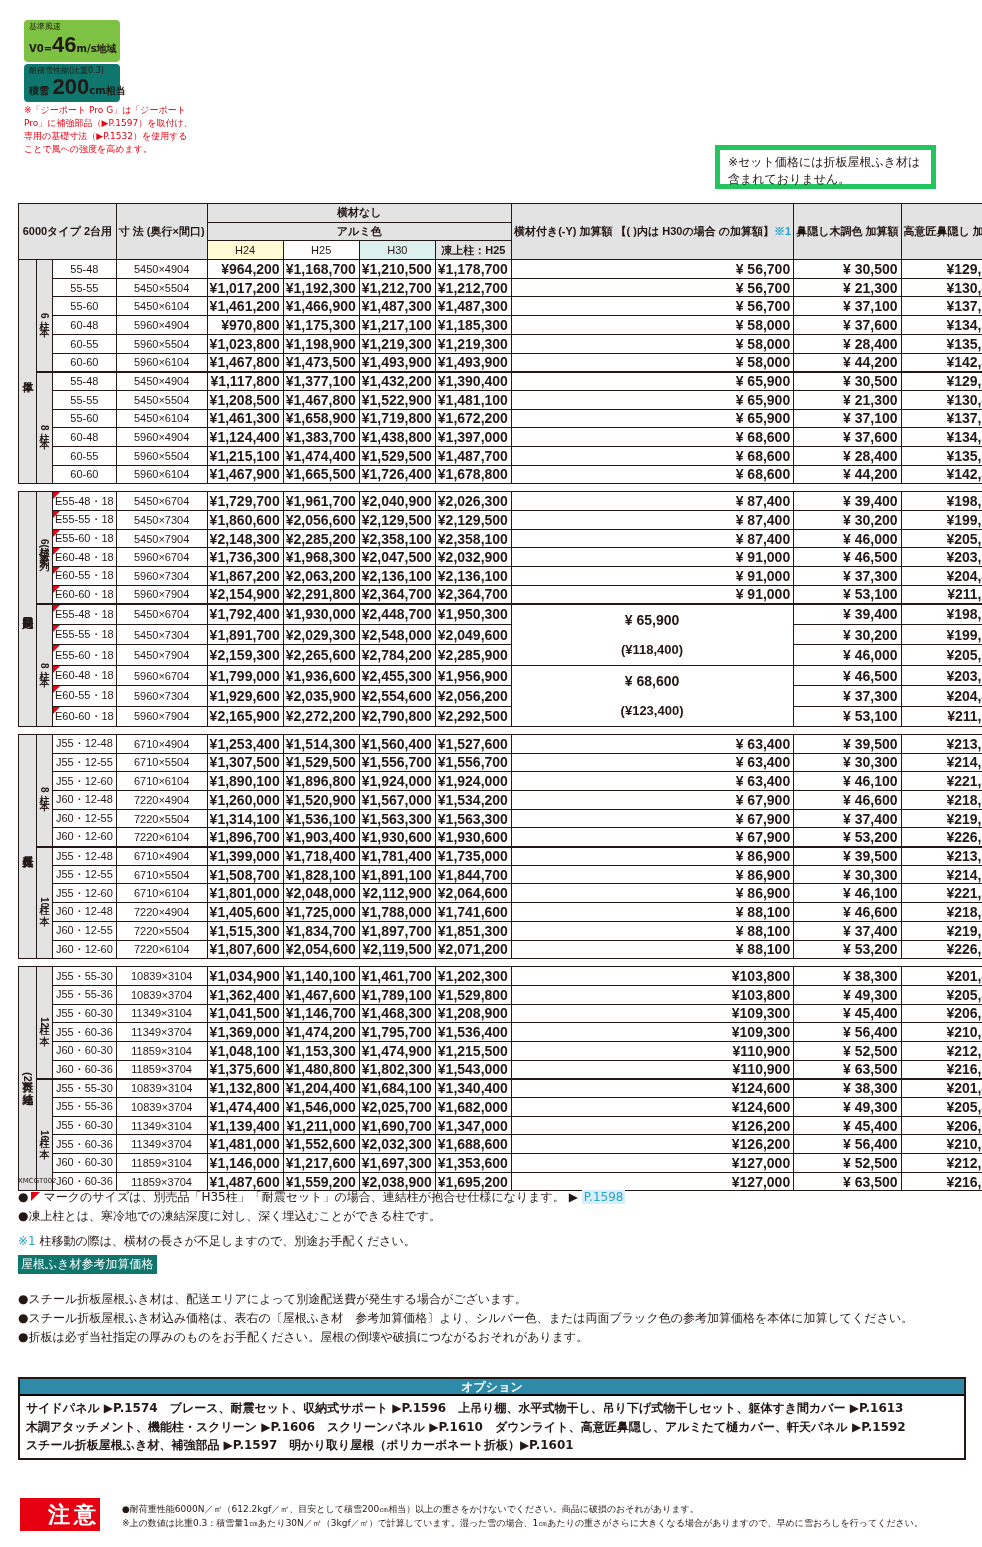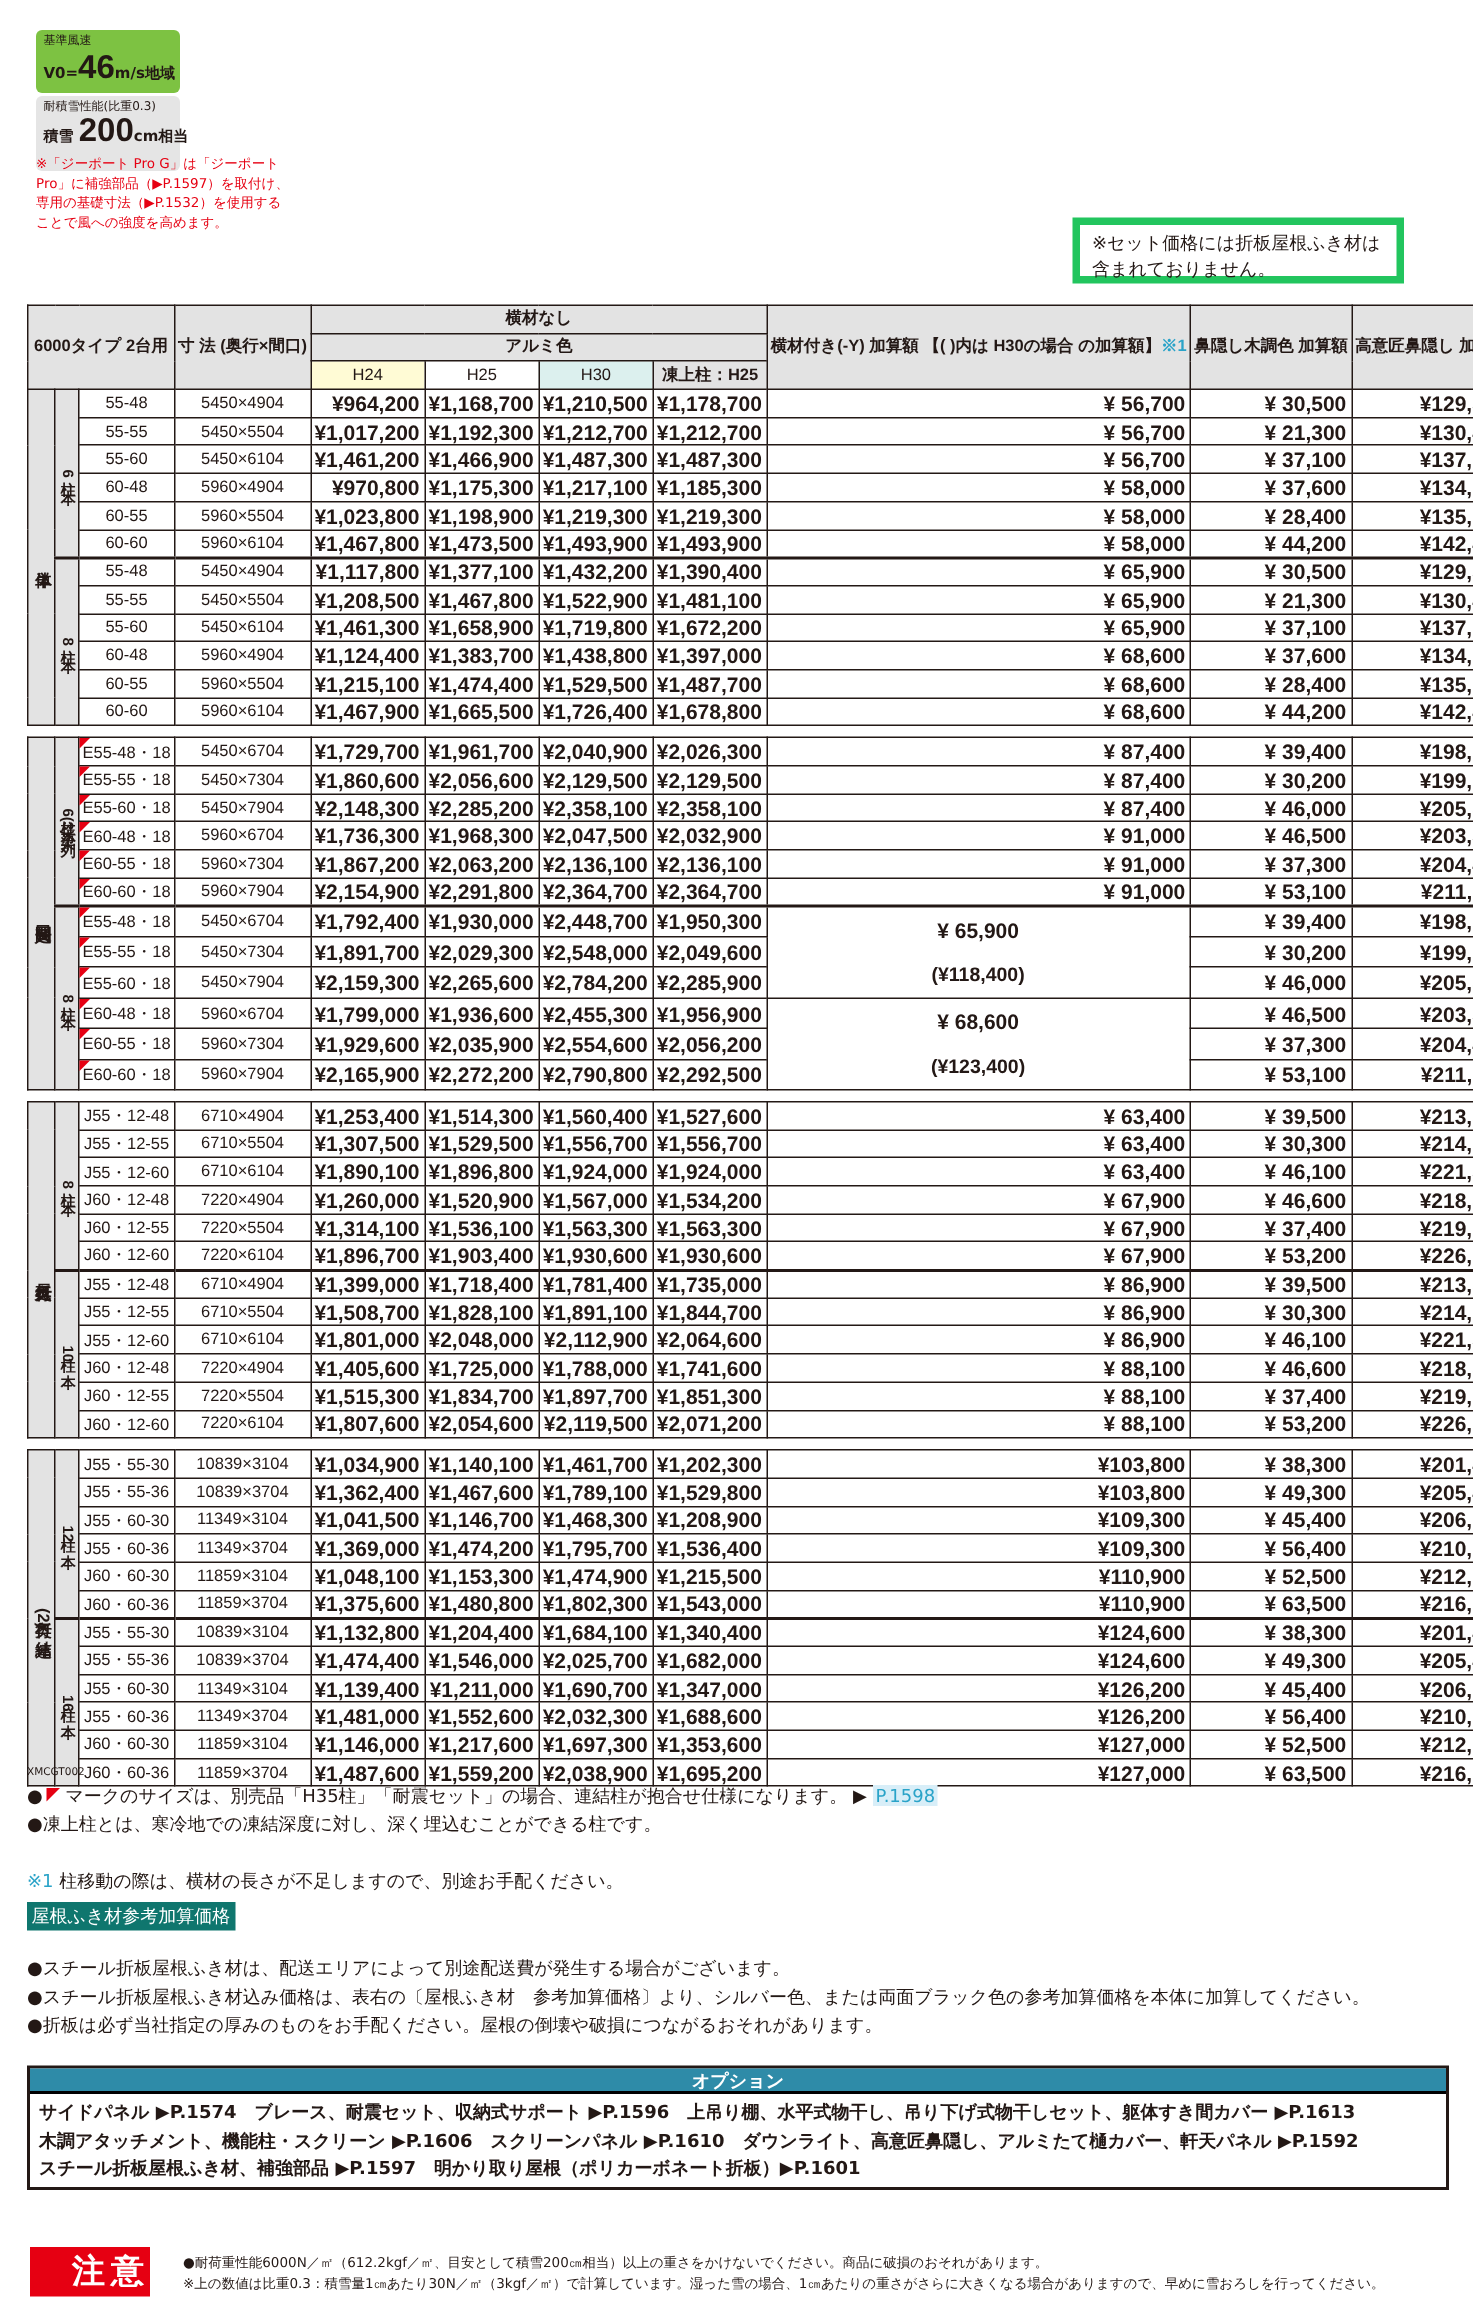--- a/index.html
+++ b/index.html
@@ -1,19 +1,19 @@
 <!DOCTYPE html>
 <html><head>
 <meta charset="utf-8">
 <style>
 *{box-sizing:border-box;margin:0;padding:0}
 body{width:982px;height:1547px;background:#fff;font-family:"DejaVu Sans","Liberation Sans",sans-serif;color:#231815;position:relative;overflow:hidden}
 .badge{position:absolute;left:24px;border-radius:4px;padding:2px 5px;color:#231815}
 .b1{top:20px;width:96px;height:42px;background:#7dc242}
-.b2{top:64px;width:96px;height:50px;background:#e5e5e5}
+.b2{top:64px;width:96px;height:38px;background:#0f766e}
 .b-sm{font-size:8px;line-height:10px}
 .b-big{font-size:10px;font-weight:bold;line-height:26px;white-space:nowrap}
 .b-big b{font-size:22px;font-family:"Liberation Sans",sans-serif}
 .b2 .b-big{line-height:22px}
 .rednote{position:absolute;left:24px;top:104px;width:170px;color:#e60012;font-size:9px;line-height:13px}
 .setnote{position:absolute;left:715px;top:145px;width:221px;height:44px;border:5px solid #22c55e;font-size:12px;line-height:17px;padding:4px 8px}
 table.main{position:absolute;top:203px;left:18px;border-collapse:collapse;font-family:"Liberation Sans",sans-serif}
 table.main td{border:1px solid #231815;height:18.7px;font-size:11px;text-align:center;padding:0 2px;white-space:nowrap}
 table.main td.p{font-weight:bold;font-size:14px;text-align:right;padding-right:3px}
 td.hd{background:#e3e3e3;font-weight:bold;font-size:10px;line-height:11px}
@@ -640,21 +640,21 @@
         <td class="p">¥ 63,500</td>
         <td class="p">¥216,000</td>
       </tr>
     </tbody>
 </table>
 
 <div class="code">XMCGT002</div>
 <div class="notes">
  <div><span>●</span><span class="redtri"></span><span>マークのサイズは、別売品「H35柱」「耐震セット」の場合、連結柱が抱合せ仕様になります。 ▶</span> <span class="pg">P.1598</span></div>
  <div>●凍上柱とは、寒冷地での凍結深度に対し、深く埋込むことができる柱です。</div>
- <div style="margin-top:19px"><span class="blue">※1</span><span> 柱移動の際は、横材の長さが不足しますので、別途お手配ください。</span></div>
+ <div style="margin-top:6px"><span class="blue">※1</span><span> 柱移動の際は、横材の長さが不足しますので、別途お手配ください。</span></div>
  <div class="sechead">屋根ふき材参考加算価格</div>
  <div>●スチール折板屋根ふき材は、配送エリアによって別途配送費が発生する場合がございます。</div>
  <div style="padding-left:12px;text-indent:-12px">●スチール折板屋根ふき材込み価格は、表右の〔屋根ふき材　参考加算価格〕より、シルバー色、または両面ブラック色の参考加算価格を本体に加算してください。</div>
  <div>●折板は必ず当社指定の厚みのものをお手配ください。屋根の倒壊や破損につながるおそれがあります。</div>
 </div>
 
 <div class="opt">
  <div class="opt-h">オプション</div>
  <div class="opt-b">
   <div>サイドパネル ▶P.1574　ブレース、耐震セット、収納式サポート ▶P.1596　上吊り棚、水平式物干し、吊り下げ式物干しセット、躯体すき間カバー ▶P.1613</div>

